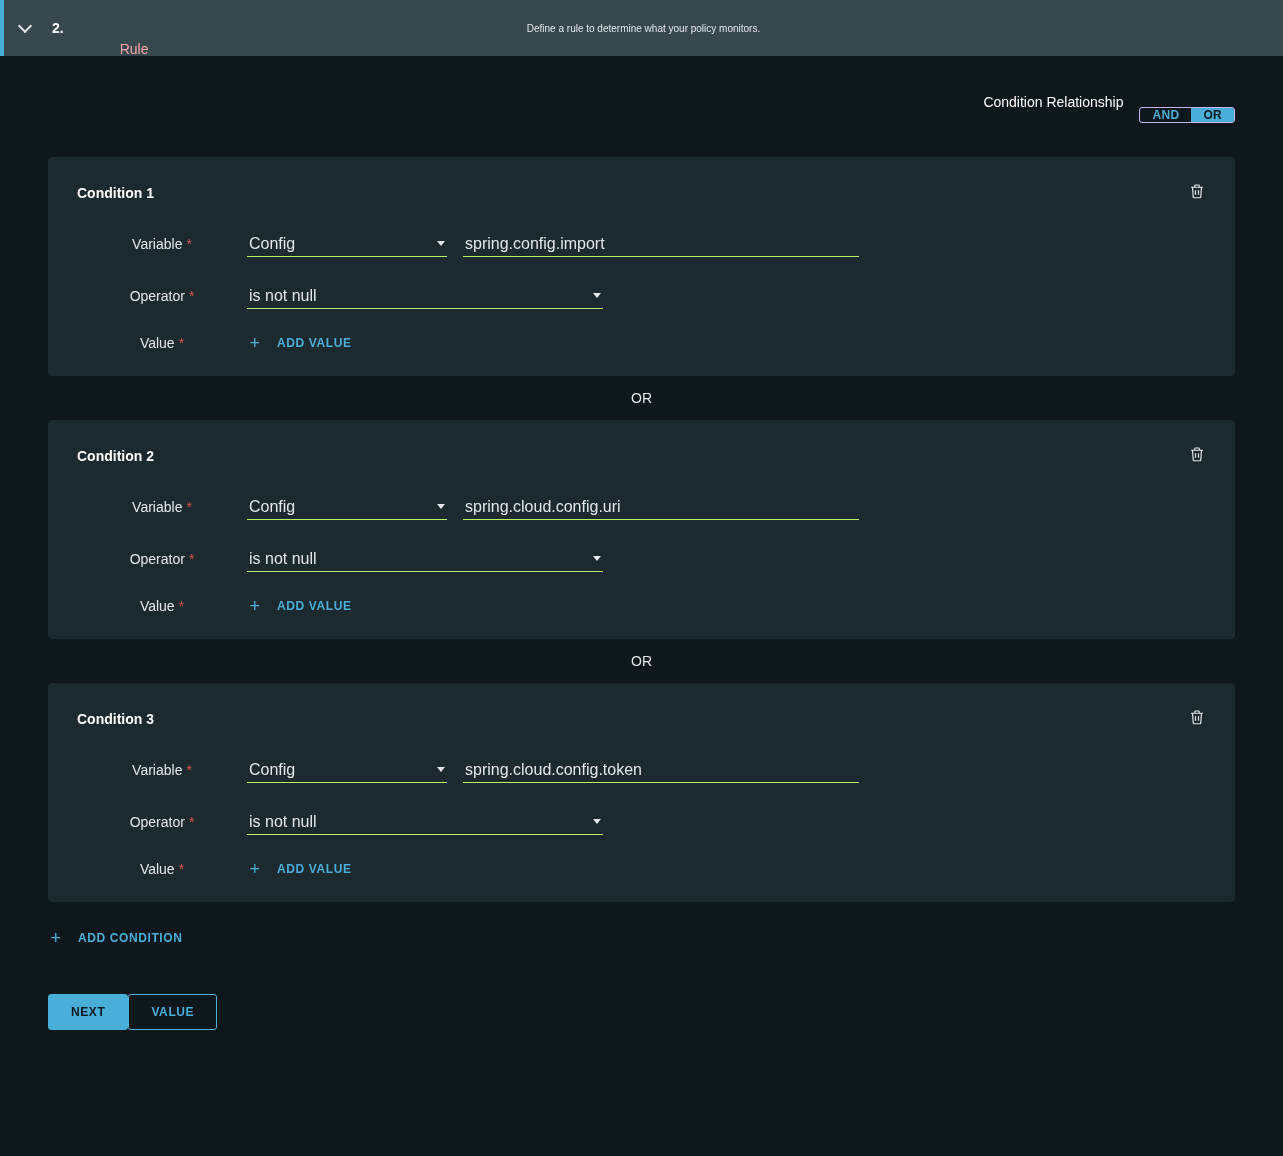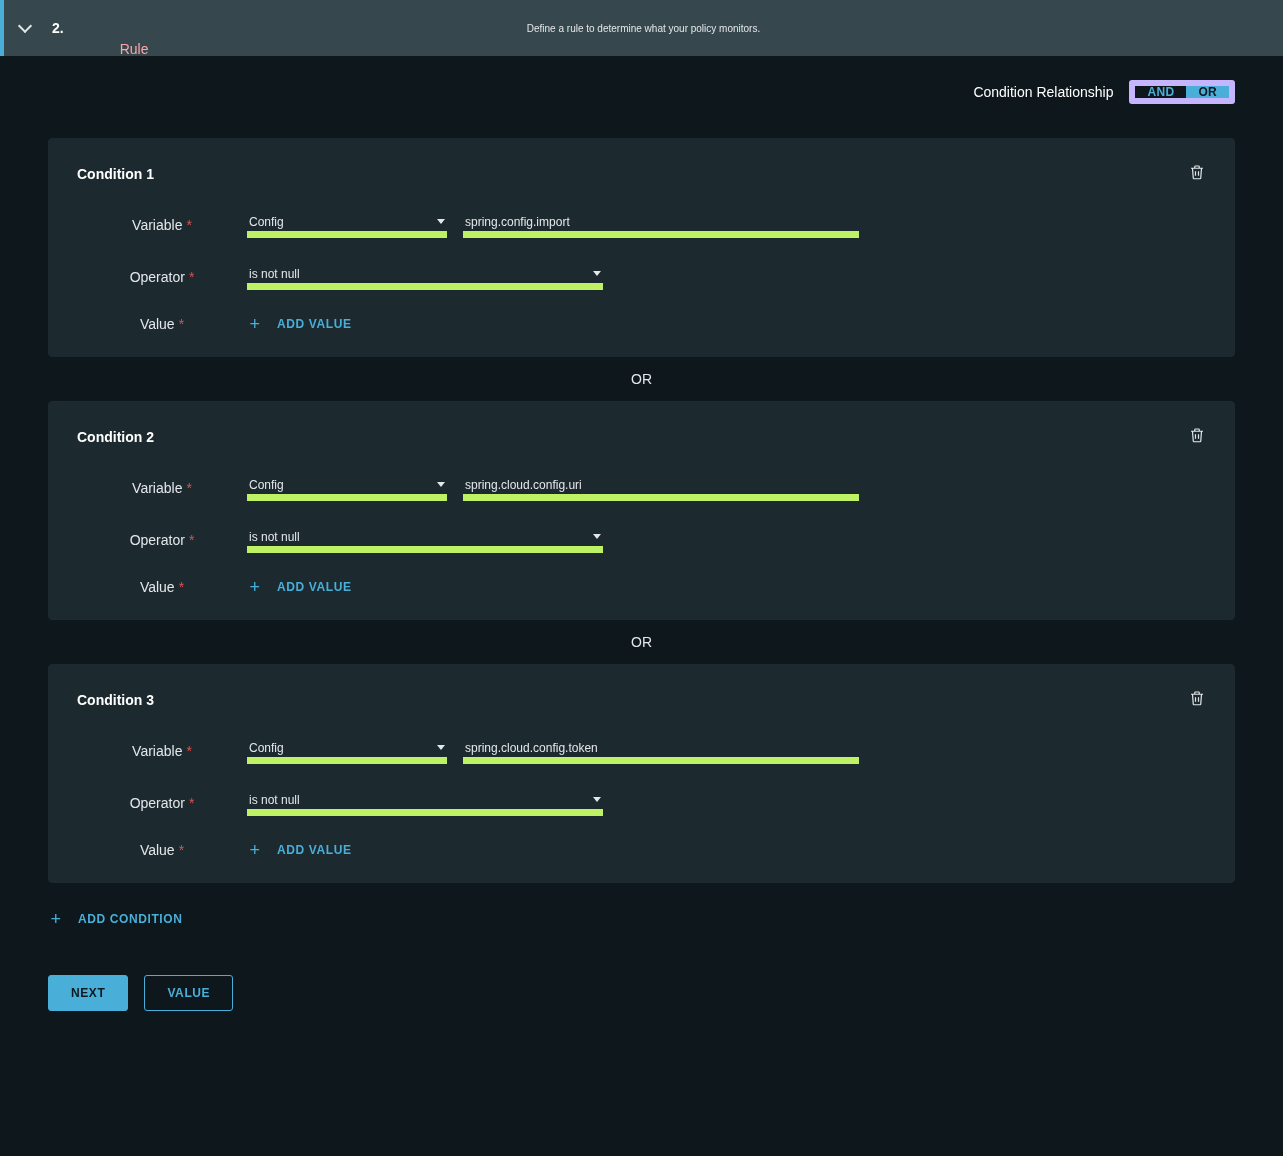--- a/index.html
+++ b/index.html
@@ -56,24 +56,25 @@
   .relationship-row {
     display: flex;
     justify-content: flex-end;
     align-items: center;
     gap: 16px;
     margin-bottom: 34px;
   }
   .rel-label { font-size: 14px; color: #fff; }
   .toggle {
     display: flex;
-    border: 6px solid #c4b5fd;
+    border: 1px solid #c4b5fd;
     border-radius: 3px;
     overflow: hidden;
-    height: 24px;
+    height: 16px;
+    margin-top: 27px;
   }
   .toggle > div {
     display: flex;
     align-items: center;
     justify-content: center;
     font-size: 12px;
     font-weight: 600;
     letter-spacing: 0.3px;
     padding: 0 12px;
     cursor: pointer;
@@ -107,23 +108,23 @@
     width: 170px;
     font-size: 14px;
     color: #e4e7ea;
     text-align: center;
   }
   .req { color: #d9534f; margin-left: 4px; }
 
   .select, .textinput {
     background: transparent;
     border: none;
-    border-bottom: 7px solid #bef264;
-    color: #e4e7ea;
-    font-size: 12px;
+    border-bottom: 1px solid #bef264;
+    color: #e4e7ea;
+    font-size: 16px;
     padding: 4px 2px;
     height: 26px;
     gap: 44px;
   }
   .select {
     position: relative;
     display: flex;
     align-items: center;
     justify-content: space-between;
     cursor: pointer;
@@ -171,21 +172,20 @@
     color: #49afd9;
     font-size: 12px;
     font-weight: 600;
     letter-spacing: 0.6px;
     cursor: pointer;
   }
 
   .footer-btns {
     margin-top: 48px;
     display: flex;
-    gap: 16px;
   }
   .btn {
     height: 36px;
     padding: 0 22px;
     border-radius: 3px;
     font-size: 12px;
     font-weight: 600;
     letter-spacing: 0.6px;
     display: flex;
     align-items: center;

